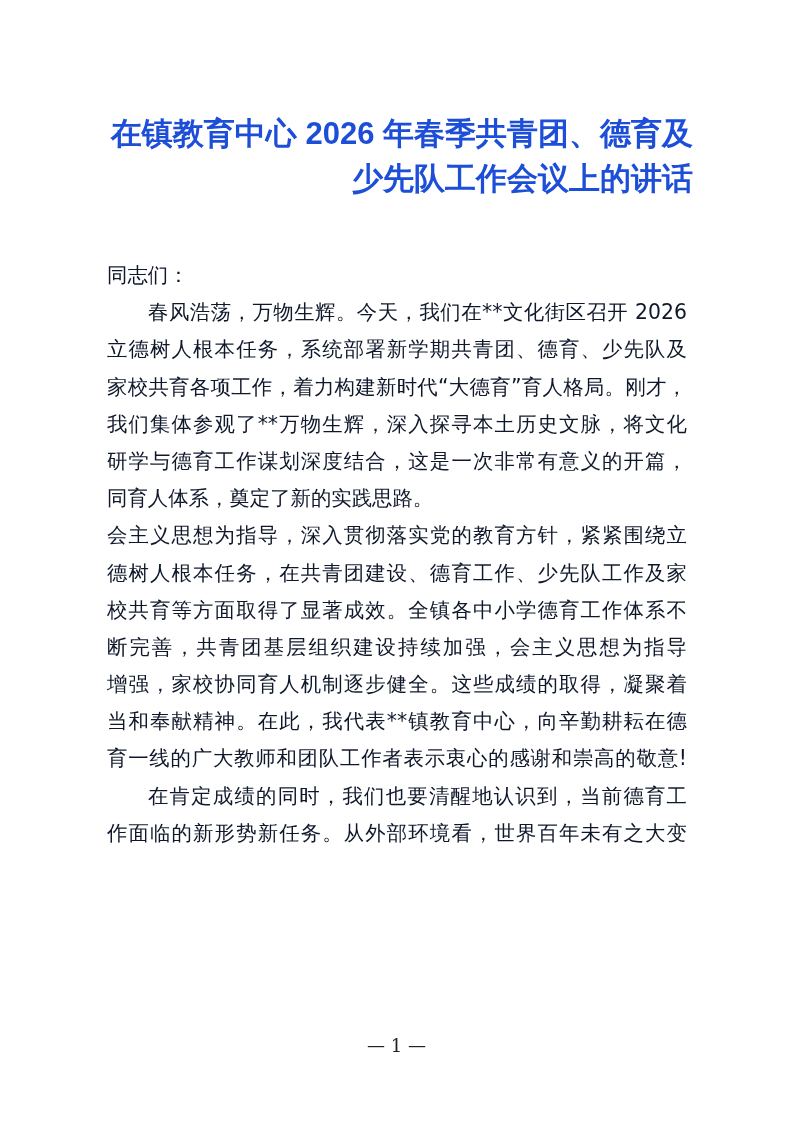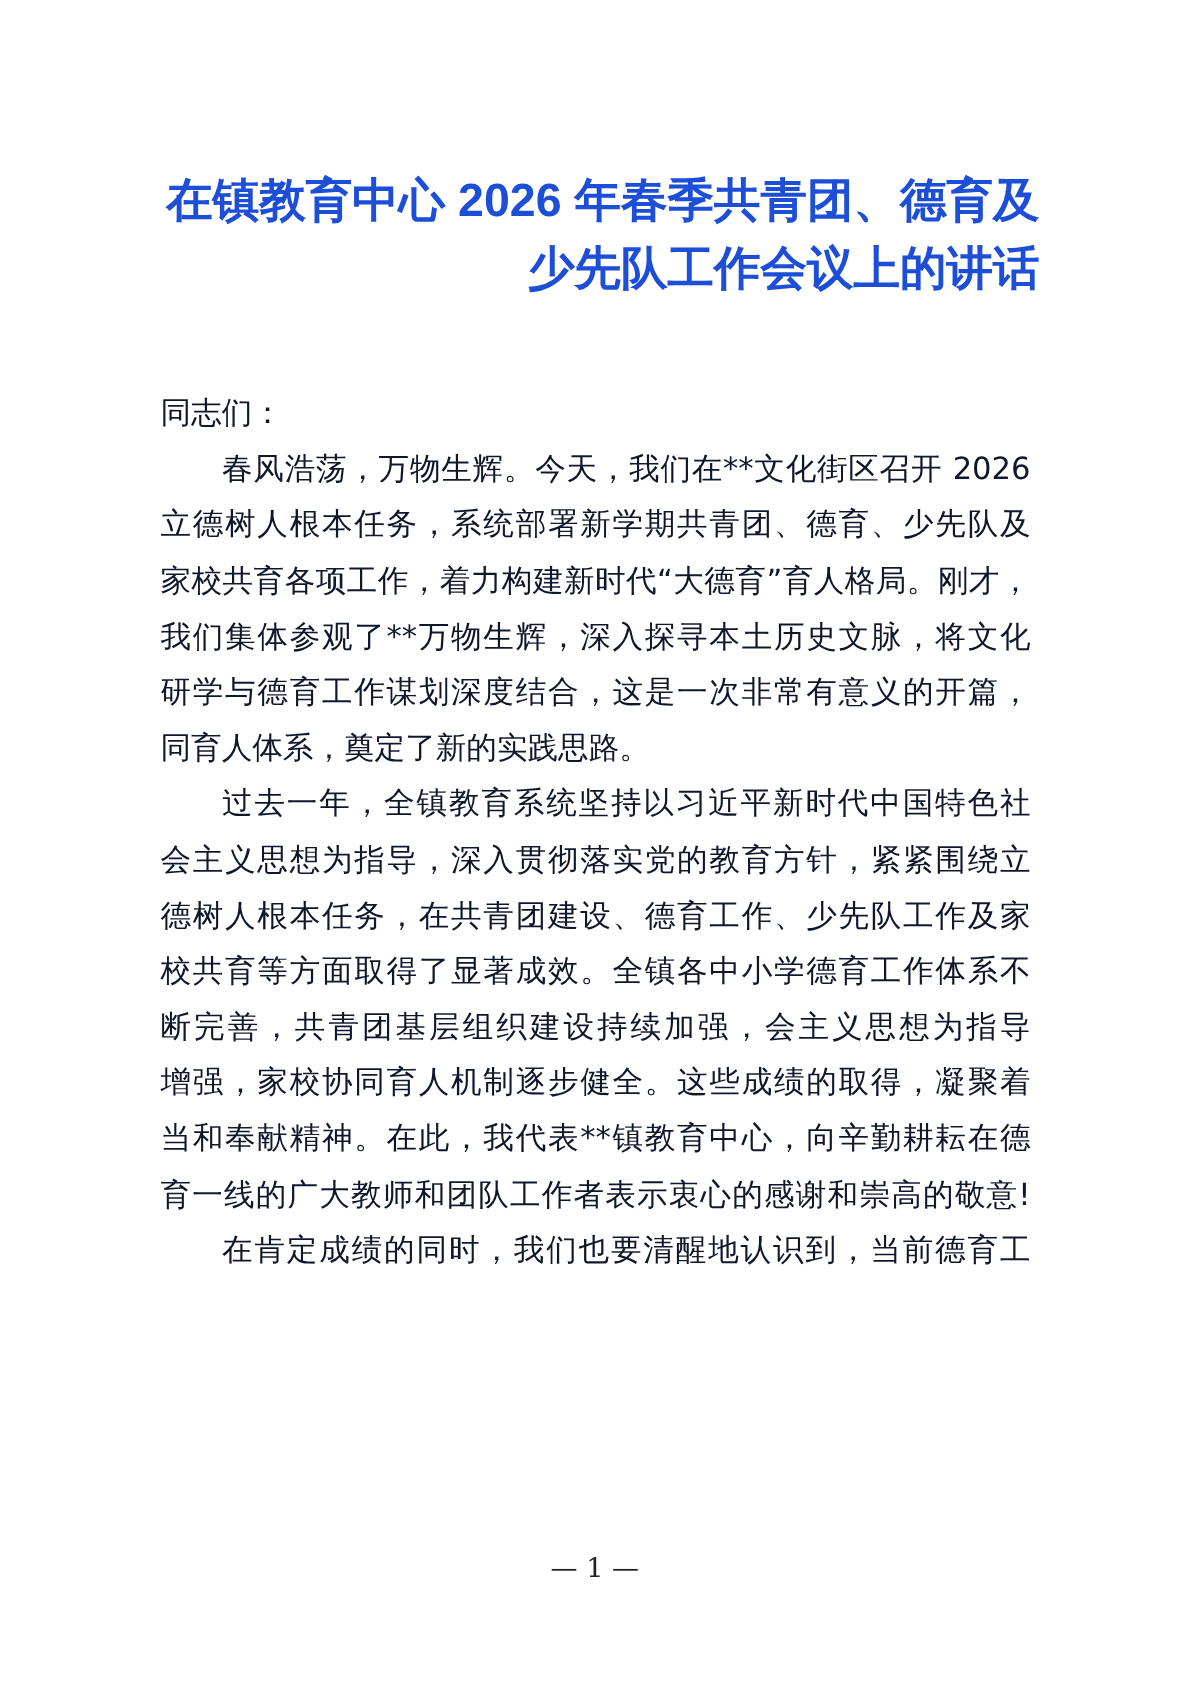--- a/index.html
+++ b/index.html
@@ -92,29 +92,29 @@
     <div>
       <span class="line indent">春风浩荡，万物生辉。今天，我们在**文化街区召开 2026</span>
       <span class="line">立德树人根本任务，系统部署新学期共青团、德育、少先队及</span>
       <span class="line">家校共育各项工作，着力构建新时代“大德育”育人格局。刚才，</span>
       <span class="line">我们集体参观了**万物生辉，深入探寻本土历史文脉，将文化</span>
       <span class="line">研学与德育工作谋划深度结合，这是一次非常有意义的开篇，</span>
       <span class="line last">同育人体系，奠定了新的实践思路。</span>
     </div>
 
     <div>
-      <span class="line indent">过去一年，全镇教育系统坚持以习近平新时代中国特色社</span>
       <span class="line">会主义思想为指导，深入贯彻落实党的教育方针，紧紧围绕立</span>
       <span class="line">德树人根本任务，在共青团建设、德育工作、少先队工作及家</span>
       <span class="line">校共育等方面取得了显著成效。全镇各中小学德育工作体系不</span>
       <span class="line">断完善，共青团基层组织建设持续加强，会主义思想为指导</span>
       <span class="line">增强，家校协同育人机制逐步健全。这些成绩的取得，凝聚着</span>
       <span class="line">当和奉献精神。在此，我代表**镇教育中心，向辛勤耕耘在德</span>
       <span class="line">育一线的广大教师和团队工作者表示衷心的感谢和崇高的敬意!</span>
     </div>
 
     <div>
       <span class="line indent">在肯定成绩的同时，我们也要清醒地认识到，当前德育工</span>
+      <span class="line">作面临的新形势新任务。从外部环境看，世界百年未有之大变</span>
     </div>
   </div>
 
   <div class="page-number">— 1 —</div>
 </div>
 
 </body></html>

